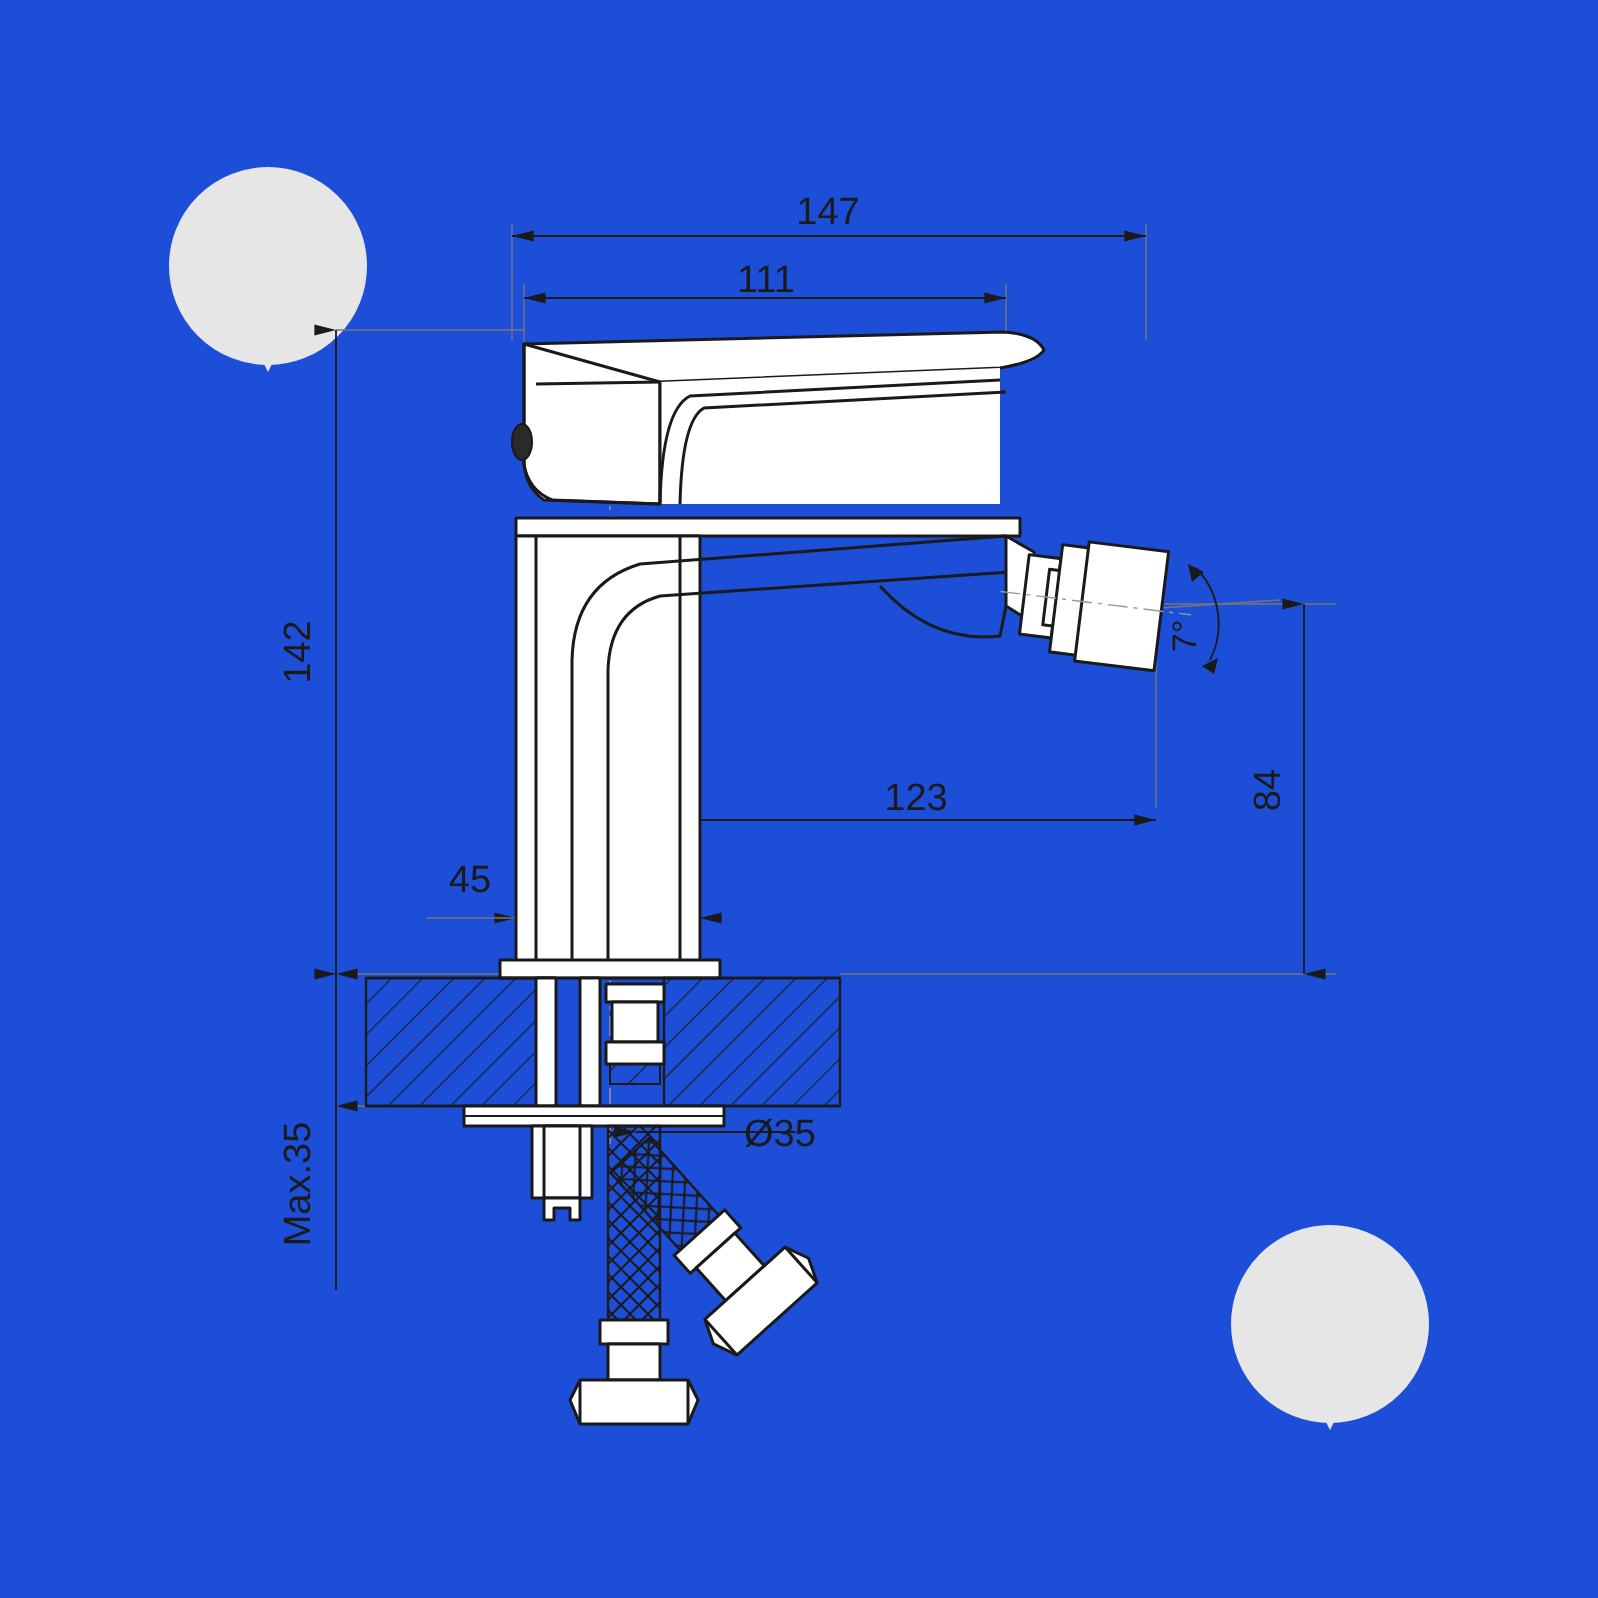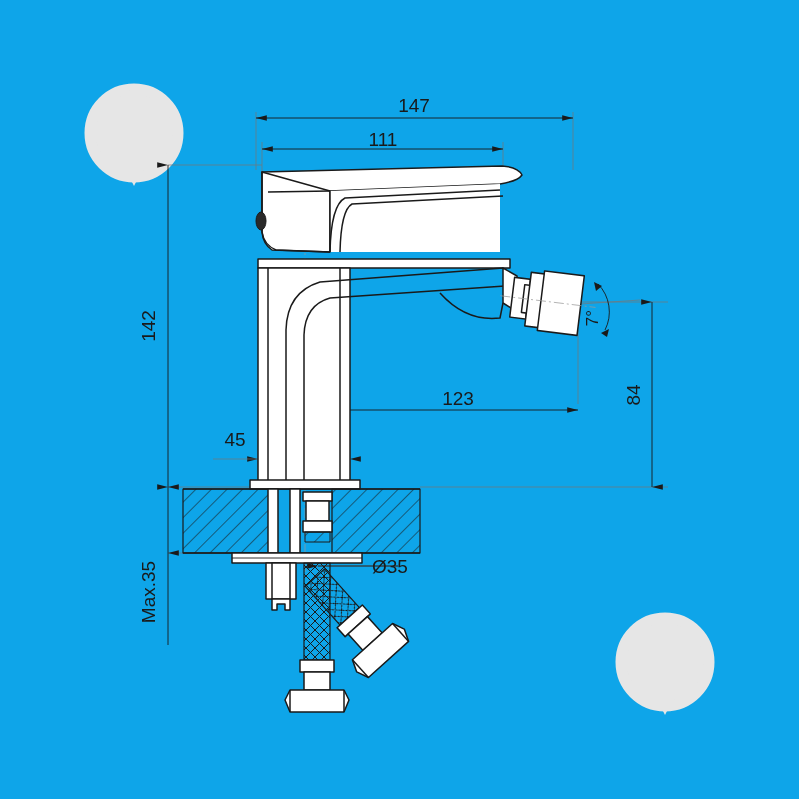--- a/index.html
+++ b/index.html
@@ -7,21 +7,21 @@
     padding: 0;
     background: #ffffff;
   }
   body {
     font-family: "Liberation Sans", sans-serif;
   }
   #page {
     position: relative;
     width: 799px;
     height: 799px;
-    background: #0ea5e9;
+    background: #1d4ed8;
     overflow: hidden;
   }
   #drawing {
     position: absolute;
     left: 0;
     top: 0;
     width: 799px;
     height: 799px;
   }
   .dim-text {

